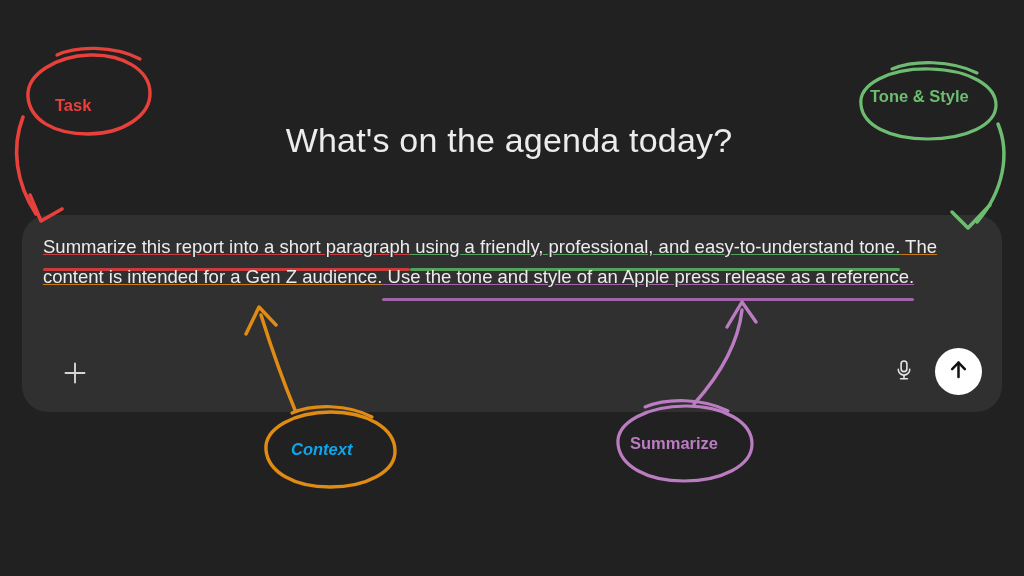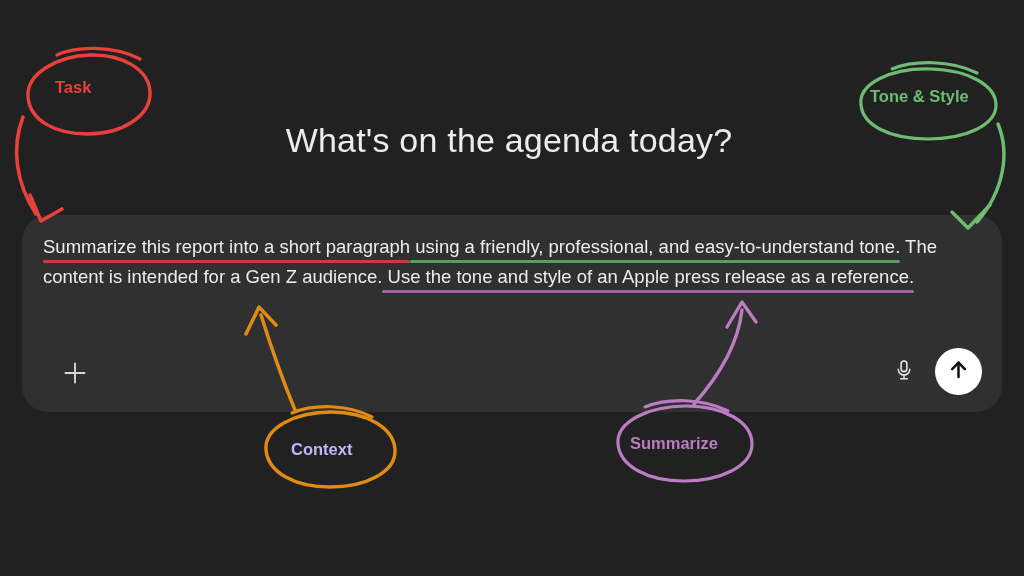--- a/index.html
+++ b/index.html
@@ -43,21 +43,22 @@
     line-height:30px;
     font-family:"Liberation Sans", sans-serif;
     white-space:normal;
   }
   .prompt-text .seg{position:relative;}
 
   
   .u{
     box-shadow:inset 0 -1px 0 0 transparent;
     position:relative;
-    padding-bottom:2px;
+    padding-bottom:10px;
+    text-decoration:underline;
   }
   .u::after{
     content:"";
     position:absolute;
     left:0;right:0;bottom:-4px;
     height:3px;
     border-radius:2px;
     background:currentColor;
   }
   .u-task{color:#cc3b3b;}
@@ -96,23 +97,23 @@
   .anno-layer{position:absolute;inset:0;pointer-events:none;}
   .anno-label{
     position:absolute;
     font-family:"Liberation Sans", sans-serif;
     font-weight:700;
     font-size:16.5px;
     white-space:nowrap;
     text-align:center;
     pointer-events:none;
   }
-  #label-task{left:55px;top:78px;color:#e8413c;}
+  #label-task{left:55px;top:96px;color:#e8413c;}
   #label-tone{left:870px;top:87px;color:#6ebb72;}
-  #label-context{left:291px;top:440px;color:#c4b5fd;}
+  #label-context{left:291px;top:440px;color:#0ea5e9;font-style:italic;}
   #label-references{left:630px;top:434px;color:#bb7cc2;}
 </style>
 </head>
 <body>
 
 <div id="stage">
 
   <div class="page-title">What's on the agenda today?</div>
 
   <div class="composer">

